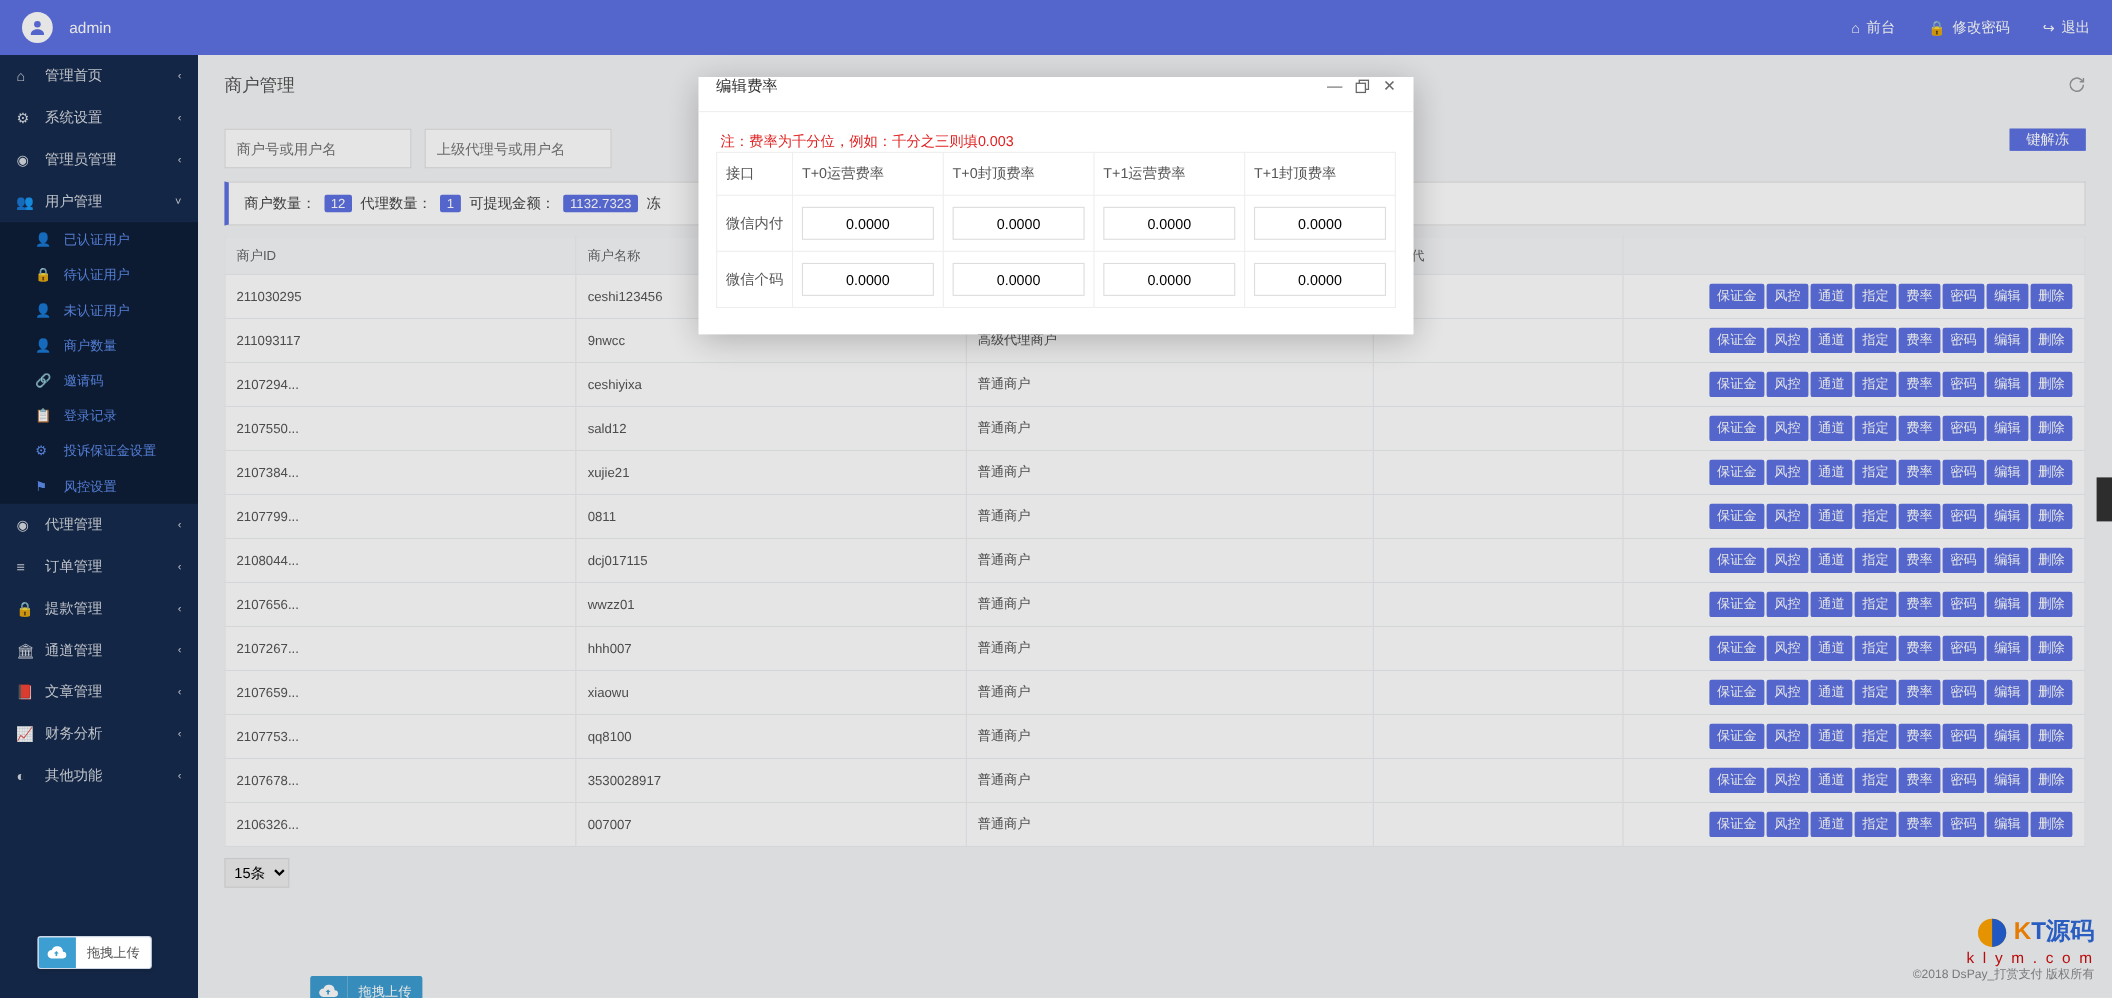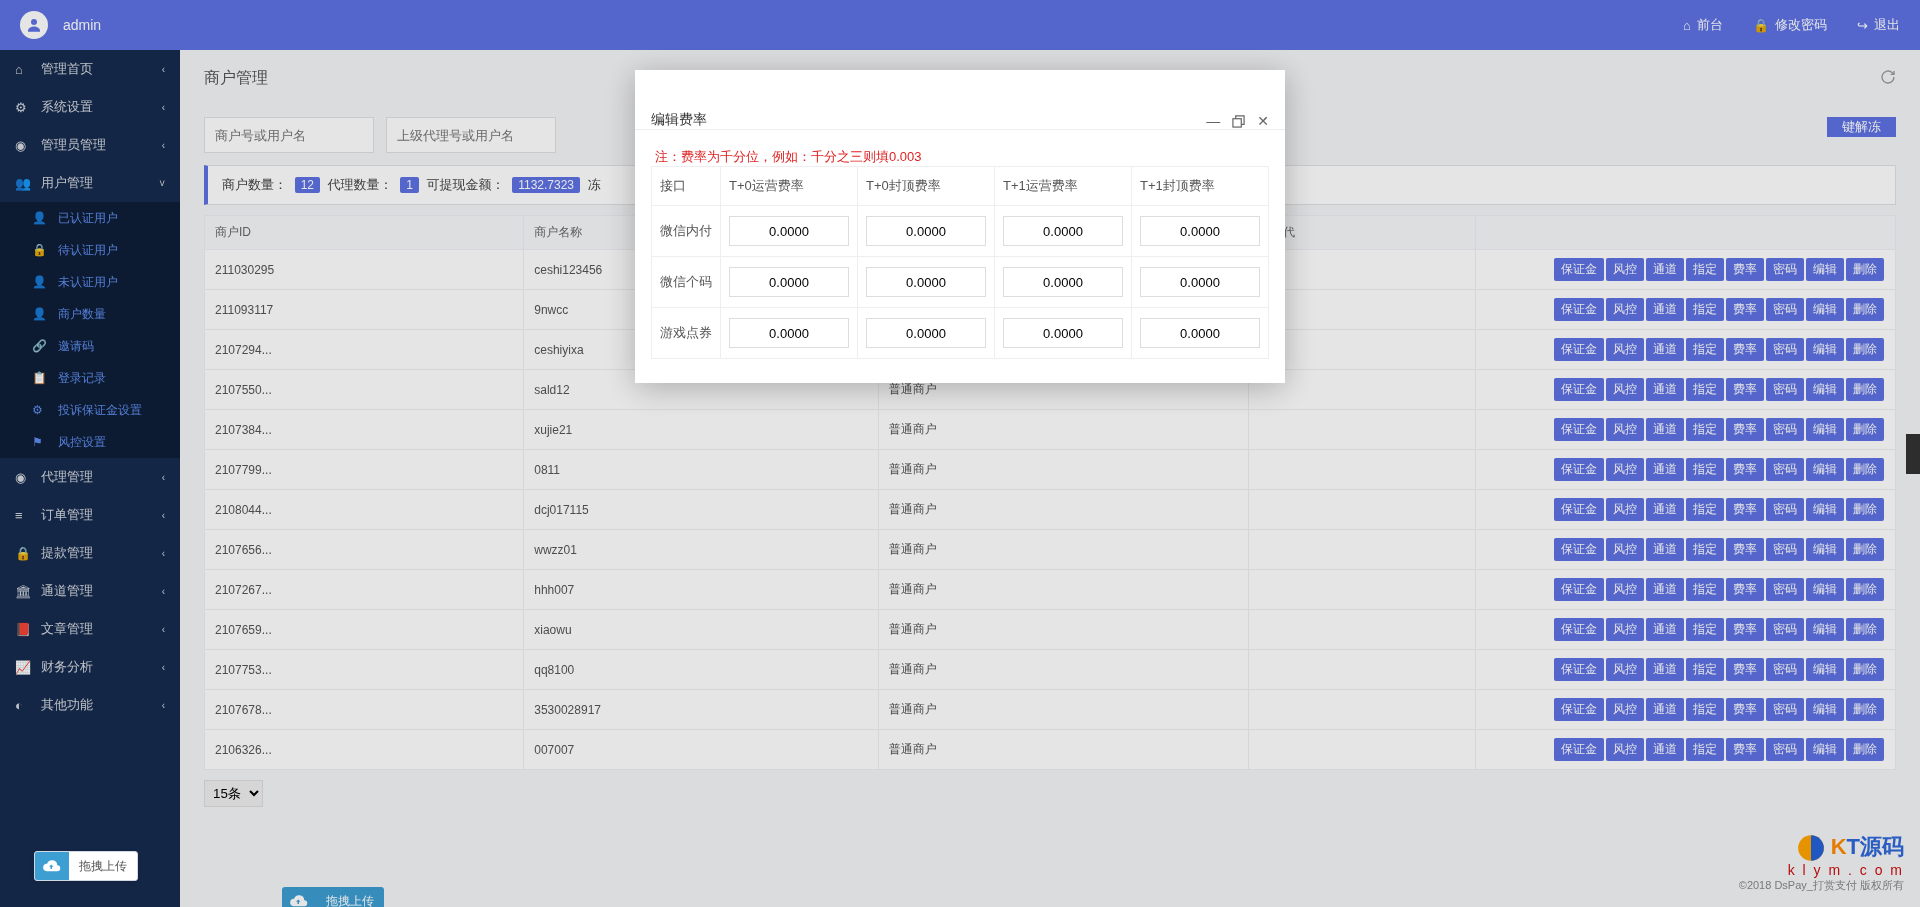--- a/index.html
+++ b/index.html
@@ -27,21 +27,21 @@
 .stats-box { border: 1px solid #e1e1e1; border-left: 4px solid #5e72e4; background: #fff; padding: 10px 14px; margin-bottom: 10px; font-size: 13px; color: #444; }
 .stats-box .tag { background: #5e72e4; color: #fff; padding: 1px 6px; border-radius: 2px; margin: 0 4px; font-size: 12px; }
 table { width: 100%; border-collapse: collapse; background: #fff; font-size: 12px; }
 th, td { border: 1px solid #eceff3; padding: 8px 10px; text-align: left; white-space: nowrap; }
 th { background: #f7f8fa; font-weight: 400; color: #666; }
 td { color: #555; }
 .op-btn { display: inline-block; background: #5e72e4; color: #fff; padding: 3px 7px; border-radius: 2px; margin: 0 1px; font-size: 12px; cursor: pointer; }
 .pager-select { margin-top: 10px; padding: 4px; border: 1px solid #ddd; }
 .modal-overlay { position: fixed; inset: 0; background: rgba(0,0,0,0.1); z-index: 200; }
 .modal { position: fixed; left: 50%; top: 70px; transform: translateX(-50%); width: 650px; background: #fff; box-shadow: 0 5px 30px rgba(0,0,0,0.25); z-index: 210; }
-.modal-header { height: 60px; border-bottom: 1px solid #eee; display: flex; align-items: flex-end; padding: 0 16px; font-size: 14px; }
+.modal-header { height: 32px; border-bottom: 1px solid #eee; display: flex; align-items: flex-start; padding: 0 16px; font-size: 14px; }
 .modal-header-ops { margin-left: auto; display: flex; gap: 12px; color: #666; }
 .modal-header-ops span { cursor: pointer; display: inline-flex; align-items: center; }
 .modal-body { padding: 18px 16px 24px; }
 .note { color: #e01f1f; font-size: 13px; padding-left: 4px; }
 .rate-table { width: 100%; border-collapse: collapse; }
 .rate-table th, .rate-table td { border: 1px solid #eee; padding: 10px 8px; font-size: 13px; font-weight: 400; text-align: left; }
 .rate-table th { color: #555; background: #fff; }
 .rate-input { width: 100%; height: 30px; border: 1px solid #ddd; text-align: center; font-size: 13px; }
 .submit-row { margin-top: 16px; padding-left: 90px; }
 .submit-btn { background: #5e72e4; color: #fff; border: none; padding: 8px 18px; cursor: pointer; font-size: 13px; }
@@ -346,27 +346,20 @@
             <td><input class="rate-input" value="0.0000" style=""></td>
             <td><input class="rate-input" value="0.0000" style=""></td>
           </tr>
           <tr>
             <td>微信个码</td>
             <td><input class="rate-input" value="0.0000" style=""></td>
             <td><input class="rate-input" value="0.0000" style=""></td>
             <td><input class="rate-input" value="0.0000" style=""></td>
             <td><input class="rate-input" value="0.0000" style=""></td>
           </tr>
-          <tr>
-            <td>游戏点券</td>
-            <td><input class="rate-input" value="0.0000" style=""></td>
-            <td><input class="rate-input" value="0.0000" style=""></td>
-            <td><input class="rate-input" value="0.0000" style=""></td>
-            <td><input class="rate-input" value="0.0000" style=""></td>
-          </tr>
         </tbody>
     </table>
   </div>
 </div>
 
 <div class="upload-widget">
   <span class="uw-icon">
     <svg width="18" height="14" viewBox="0 0 24 18" fill="#fff">
         <path d="M19 8a7 7 0 0 0-13.6-2A5 5 0 0 0 5 16h14a4 4 0 0 0 0-8zM11 7l3 3h-2v3h-2v-3H8z"></path>
       </svg>

